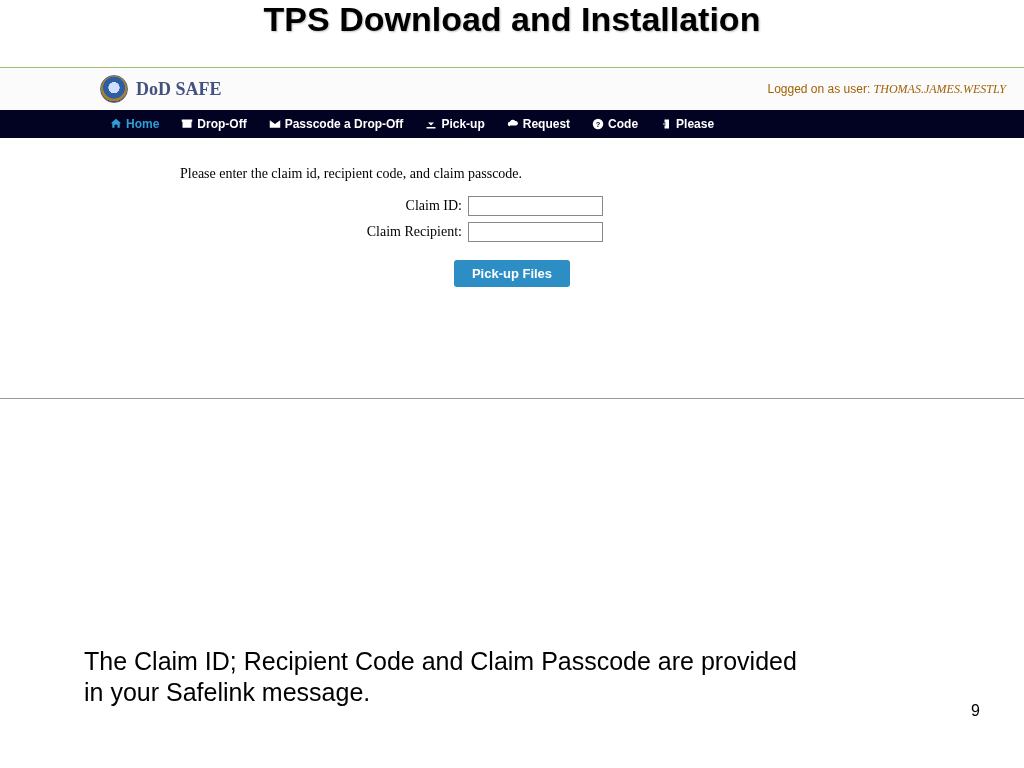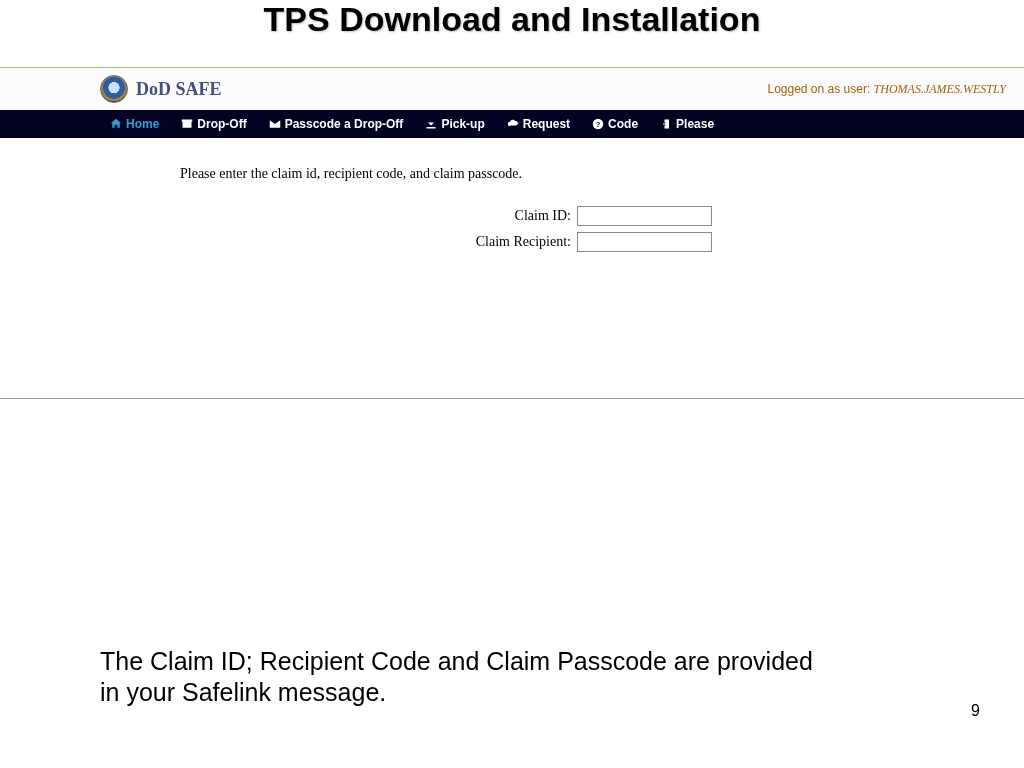--- a/index.html
+++ b/index.html
@@ -88,30 +88,30 @@
   .content {
     padding: 28px 0 50px 0;
     min-height: 260px;
     background: #fff;
   }
   .instruction {
     font-family: "Times New Roman", Times, serif;
     font-size: 14px;
     color: #000;
     margin-left: 180px;
-    margin-bottom: 24px;
+    margin-bottom: 14px;
   }
   .form-area {
     width: 400px;
     margin: 0 auto;
   }
   .form-row {
     display: flex;
     align-items: center;
-    justify-content: flex-end;
+    justify-content: flex-start;
     margin-bottom: 6px;
   }
   .form-row label {
     width: 150px;
     text-align: right;
     margin-right: 6px;
     font-family: "Times New Roman", Times, serif;
     font-size: 14px;
     color: #000;
   }
@@ -133,21 +133,21 @@
     border: none;
     border-radius: 3px;
     padding: 6px 18px;
     font-size: 13px;
     font-weight: bold;
     cursor: pointer;
   }
   .caption {
     position: absolute;
     bottom: 60px;
-    left: 100px;
+    left: 84px;
     width: 720px;
     font-size: 25px;
     color: #000;
     line-height: 1.25;
   }
   .page-num {
     position: absolute;
     bottom: 48px;
     right: 44px;
     font-size: 16px;
@@ -224,19 +224,22 @@
 
     <div class="form-area">
       <div class="form-row">
         <label>Claim ID:</label>
         <input type="text" value="" style="">
       </div>
       <div class="form-row">
         <label>Claim Recipient:</label>
         <input type="text" value="" style="">
       </div>
+      <div class="btn-row">
+        <button class="pickup-btn">Pick-up Files</button>
+      </div>
     </div>
   </div>
 
 </div>
 
 <div class="caption">The Claim ID; Recipient Code and Claim Passcode are provided in your Safelink message.</div>
 <div class="page-num">9</div>
 
 </body></html>

